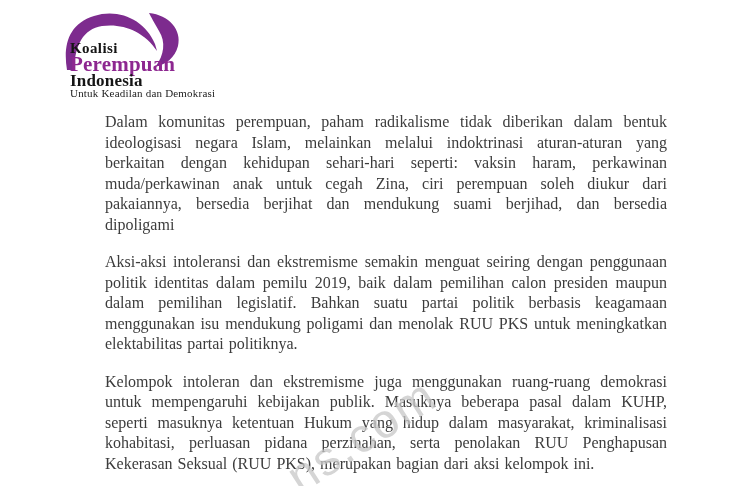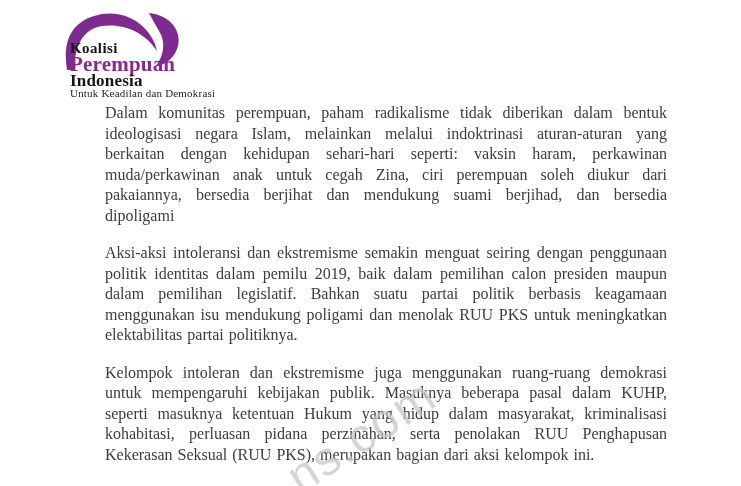--- a/index.html
+++ b/index.html
@@ -60,21 +60,21 @@
   }
 
   
   .content {
     position: absolute;
     left: 105px;
     top: 103px;
     width: 562px;
   }
   .content p {
-    margin: 0 0 17px 0;
+    margin: 9px 0 17px 0;
     font-size: 16px;
     line-height: 20.5px;
     text-align: justify;
     color: #3c3c3c;
     word-spacing: 1px;
     font-family: Liberation Serif, serif;
   }
 
   
   .watermark {

